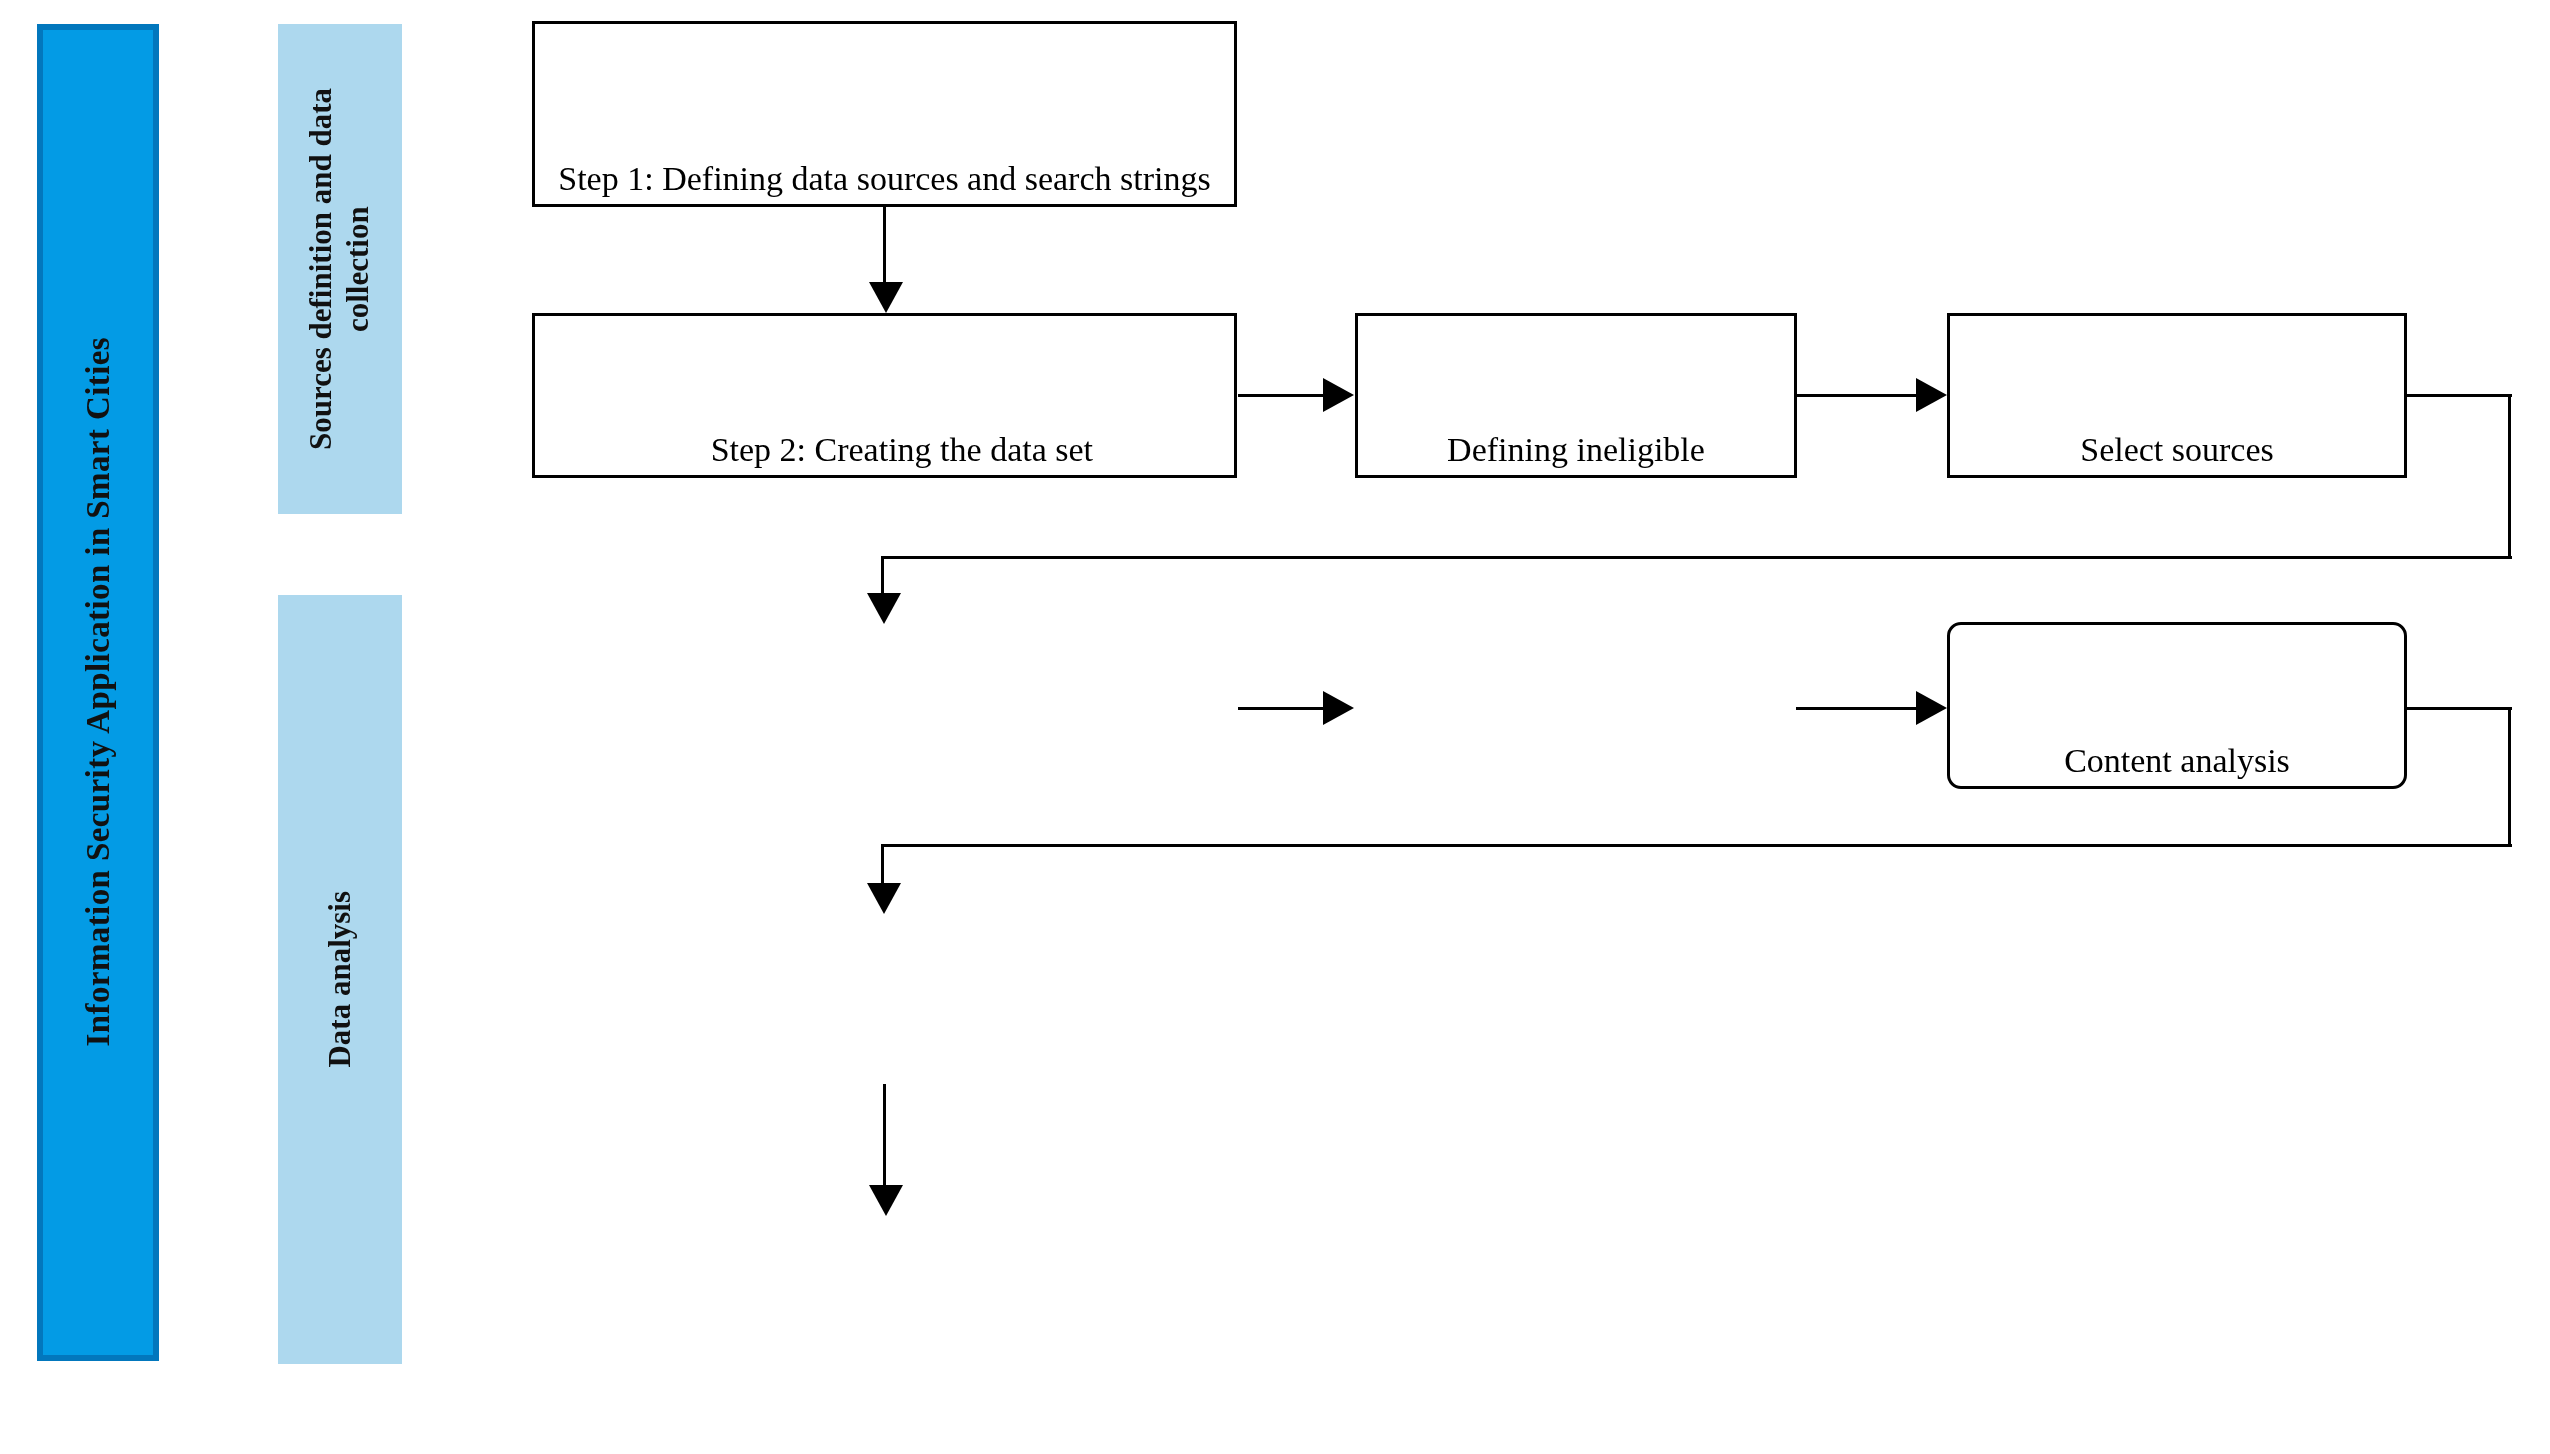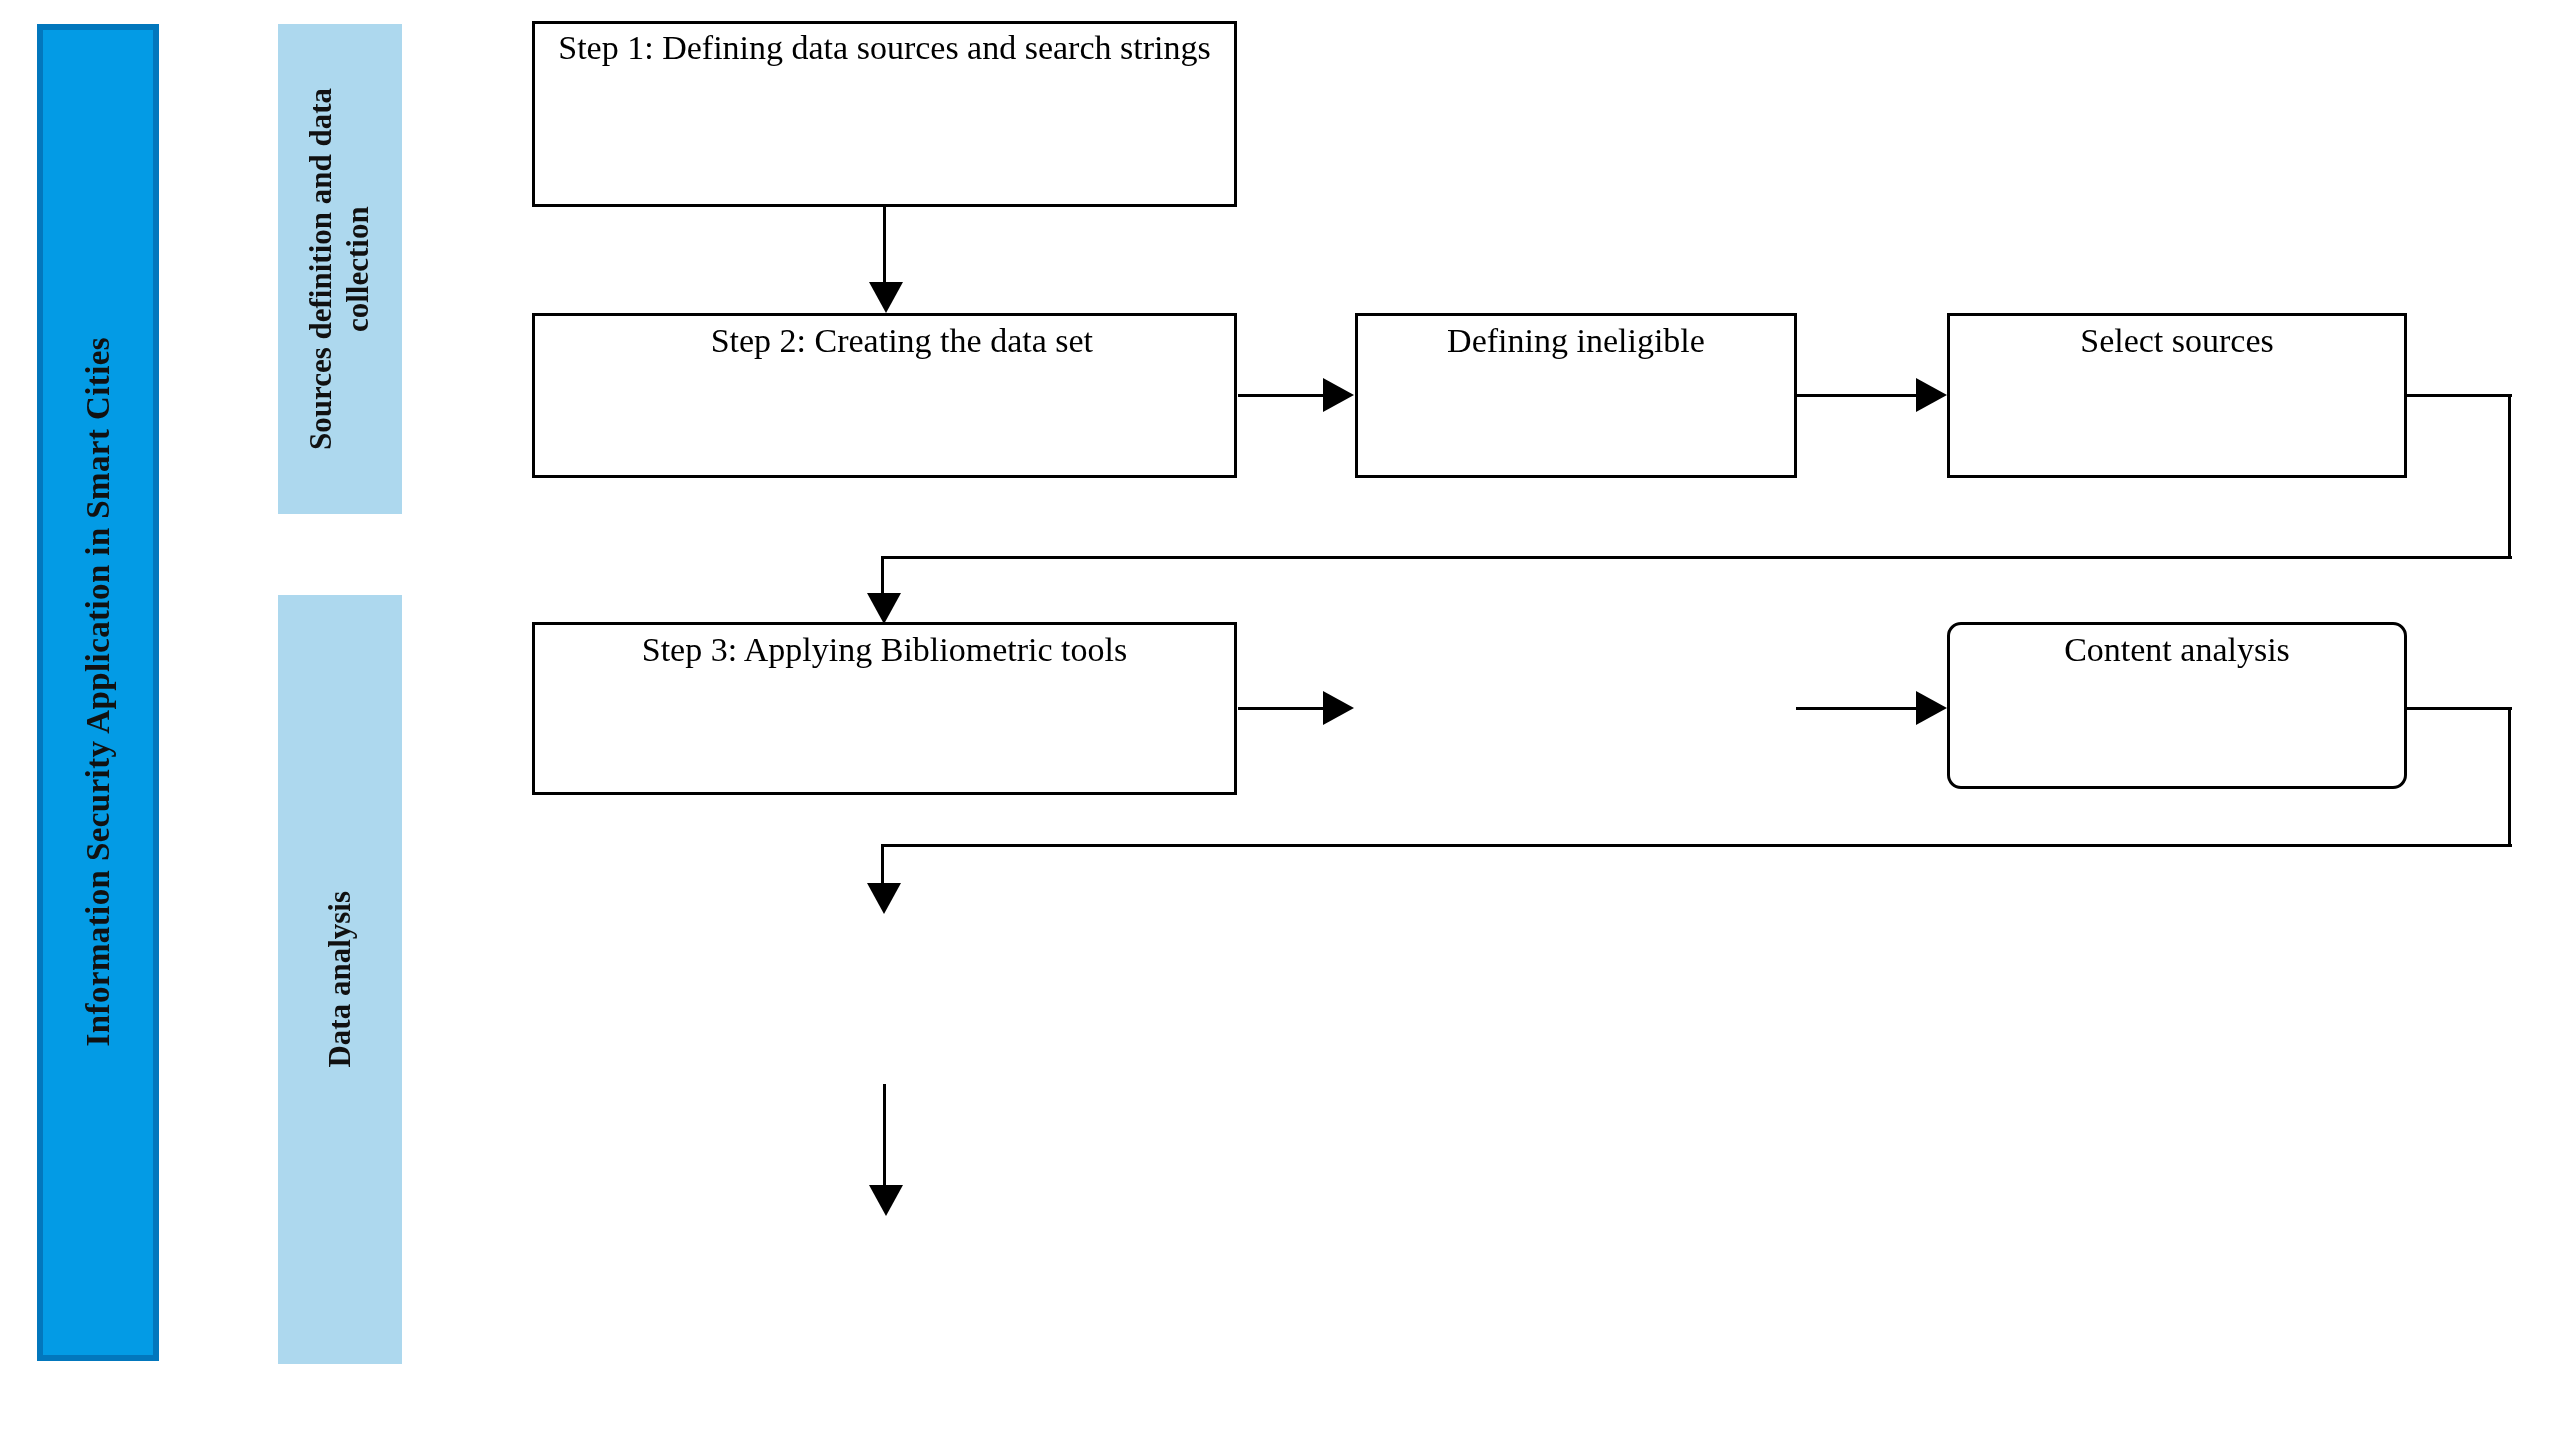--- a/index.html
+++ b/index.html
@@ -66,21 +66,21 @@
   #phase-band-1 { top: 23.6px;  height: 490px; }
   #phase-band-2 { top: 595px; height: 769px; }
 
   
   .node {
     position: absolute;
     background: #ffffff;
     border: 3.7px solid #000000;
     box-sizing: border-box;
     display: flex;
-    align-items: flex-start;
+    align-items: flex-end;
     justify-content: center;
     text-align: center;
     font-size: 34px;
     line-height: 1.3;
     color: #000000;
     padding: 2.9px 13.3px;
   }
 
   
   .hline {
@@ -149,23 +149,20 @@
 
   <div class="hline" style="left:1796px; top:394px; width:121px;"></div>
   <div class="arrow-right" style="left:1916px; top:378px;"></div>
 
   <div class="hline" style="left:2407px; top:394px; width:105px;"></div>
   <div class="vline" style="left:2508px; top:394px; height:163px;"></div>
   <div class="hline" style="left:881px; top:556px; width:1631px;"></div>
   <div class="vline" style="left:881px; top:556px; height:44px;"></div>
   <div class="arrow-down" style="left:867px; top:593px;"></div>
 
-  <div class="node" style="left:532px; top:622px; width:705px; height:173px;">
-    <span>Step 3: Applying Bibliometric tools</span>
-  </div>
 
 
   <div class="node" style="left:1947px; top:622px; width:460px; height:167px;border-radius:14px;">
     <span>Content analysis</span>
   </div>
 
   <div class="hline" style="left:1238px; top:707px; width:87px;"></div>
   <div class="arrow-right" style="left:1323px; top:691px;"></div>
 
   <div class="hline" style="left:1796px; top:707px; width:121px;"></div>

